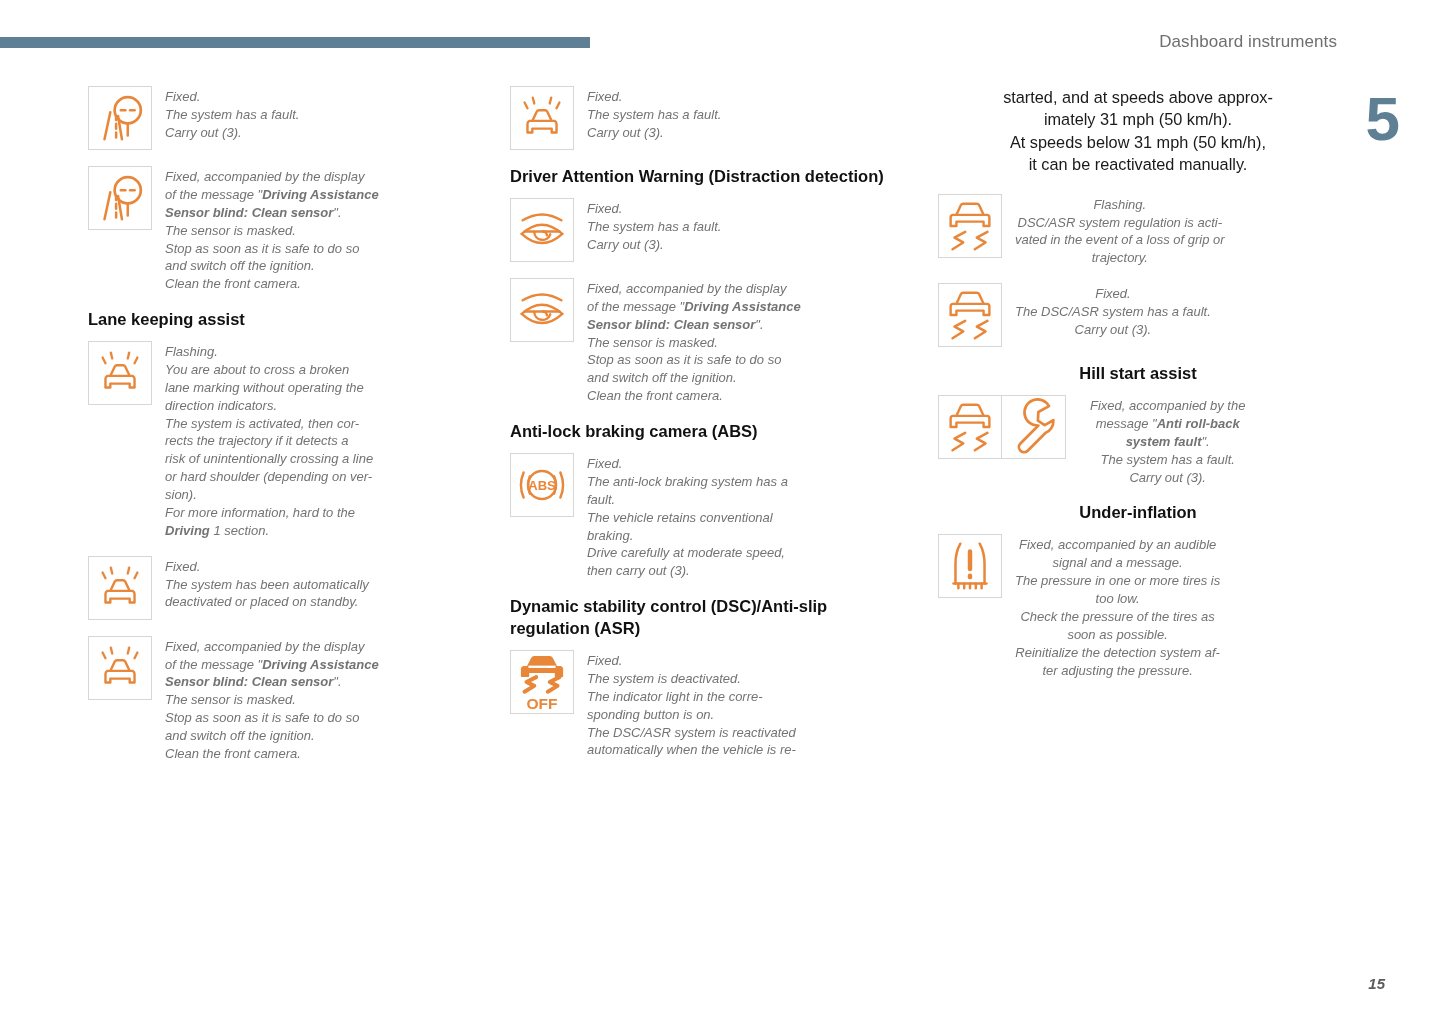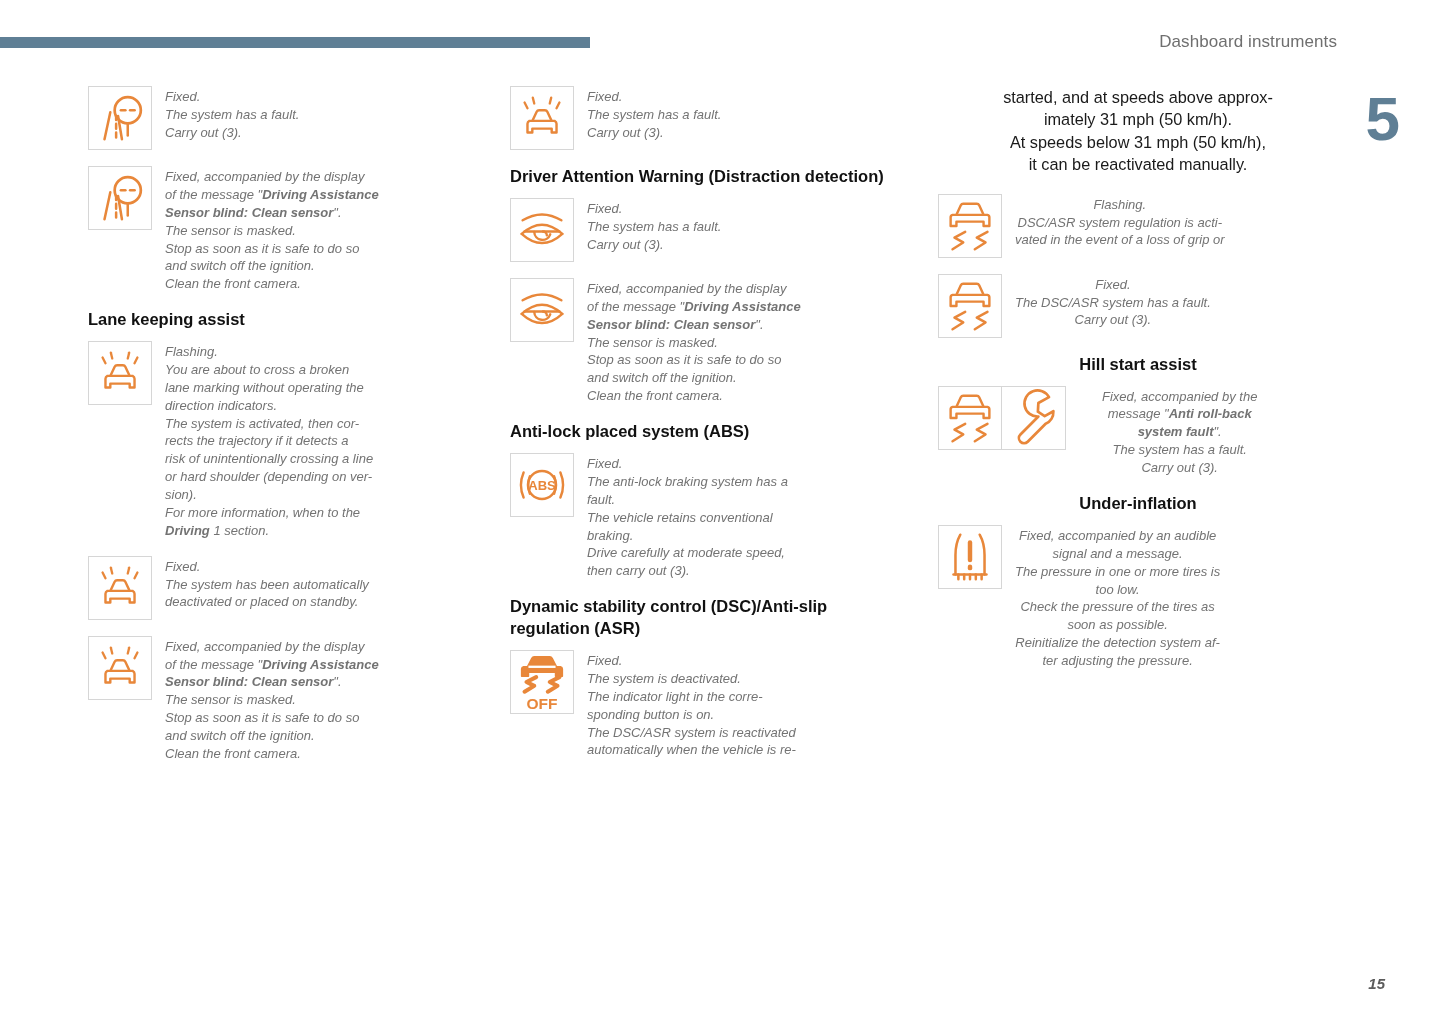--- a/index.html
+++ b/index.html
@@ -46,21 +46,21 @@
   .icon-box + .icon-box{border-left:0;}
   .row-text{
     margin-left:13px;font-size:13px;line-height:1.375;color:#737373;
     padding-top:2px;
     font-style:italic;
   }
   .row-text b{font-weight:bold;}
   .lead-para{
     font-size:16.3px;line-height:1.375;color:#1a1a1a;margin:0 0 18px 0;
   }
-  .row.wide-gap .row-text{margin-left:36px;}
+  .row.wide-gap .row-text{margin-left:24px;}
 </style>
 </head>
 <body>
 
 <div class="top-rule"></div>
 <div class="header-title">Dashboard instruments</div>
 <div class="chapter-num">5</div>
 <div class="page-num">15</div>
 
 <div class="col col-left" id="col-left">
@@ -134,21 +134,21 @@
       <div class="row-text">
         <div>Flashing.</div>
         <div>You are about to cross a broken</div>
         <div>lane marking without operating the</div>
         <div>direction indicators.</div>
         <div>The system is activated, then cor-</div>
         <div>rects the trajectory if it detects a</div>
         <div>risk of unintentionally crossing a line</div>
         <div>or hard shoulder (depending on ver-</div>
         <div>sion).</div>
-        <div>For more information, when to the</div>
+        <div>For more information, hard to the</div>
         <div><b>Driving</b> 1 section.</div>
       </div>
     </div>
     <div class="row">
       <div class="icons">
         <div class="icon-box">
     <svg viewBox="0 0 64 64" width="62" height="62">
       <g fill="none" stroke="#e8873a" stroke-width="2.5" stroke-linecap="round" stroke-linejoin="round">
         <path d="M17 47 L17 38 Q17 36 19 35 L22 35 L26.5 25.5 Q27.2 24 29 24 L35 24 Q36.8 24 37.5 25.5 L42 35 L45 35 Q47 36 47 38 L47 47 L42 47 L42 43 L22 43 L22 47 Z"></path>
         <path d="M22 35 L42 35"></path>
@@ -253,21 +253,21 @@
       <div class="row-text">
         <div>Fixed, accompanied by the display</div>
         <div>of the message "<b>Driving Assistance</b></div>
         <div><b>Sensor blind: Clean sensor</b>".</div>
         <div>The sensor is masked.</div>
         <div>Stop as soon as it is safe to do so</div>
         <div>and switch off the ignition.</div>
         <div>Clean the front camera.</div>
       </div>
     </div>
-    <div class="sec-title">Anti-lock placed system (ABS)</div>
+    <div class="sec-title">Anti-lock braking camera (ABS)</div>
     <div class="row">
       <div class="icons">
         <div class="icon-box">
     <svg viewBox="0 0 64 64" width="62" height="62">
       <circle cx="32" cy="32" r="14.5" fill="none" stroke="#e8873a" stroke-width="2.5"></circle>
       <g fill="none" stroke="#e8873a" stroke-width="2.5" stroke-linecap="round">
         <path d="M13 19 Q7.5 32 13 45"></path>
         <path d="M19.5 23 Q16 32 19.5 41"></path>
         <path d="M51 19 Q56.5 32 51 45"></path>
         <path d="M44.5 23 Q48 32 44.5 41"></path>
@@ -327,20 +327,21 @@
       <g fill="none" stroke="#e8873a" stroke-width="2.6" stroke-linecap="round" stroke-linejoin="round">
         <path d="M14 56 L25 49 L16 44 L27 38"></path>
         <path d="M37 56 L48 49 L39 44 L50 38"></path>
       </g>
     </svg></div>
       </div>
       <div class="row-text">
         <div>Flashing.</div>
         <div>DSC/ASR system regulation is acti-</div>
         <div>vated in the event of a loss of grip or</div>
+        <div>trajectory.</div>
       </div>
     </div>
     <div class="row">
       <div class="icons">
         <div class="icon-box">
     <svg viewBox="0 0 64 64" width="62" height="62">
       <g fill="none" stroke="#e8873a" stroke-width="2.5" stroke-linecap="round" stroke-linejoin="round">
         <path d="M12 32 L12 23 Q12 21 14 20.5 L18 20.5 L22.5 10.5 Q23.2 9 25 9 L39 9 Q40.8 9 41.5 10.5 L46 20.5 L50 20.5 Q52 21 52 23 L52 32 L46 32 L46 27.5 L18 27.5 L18 32 Z"></path>
         <path d="M18 20.5 L46 20.5"></path>
       </g>

